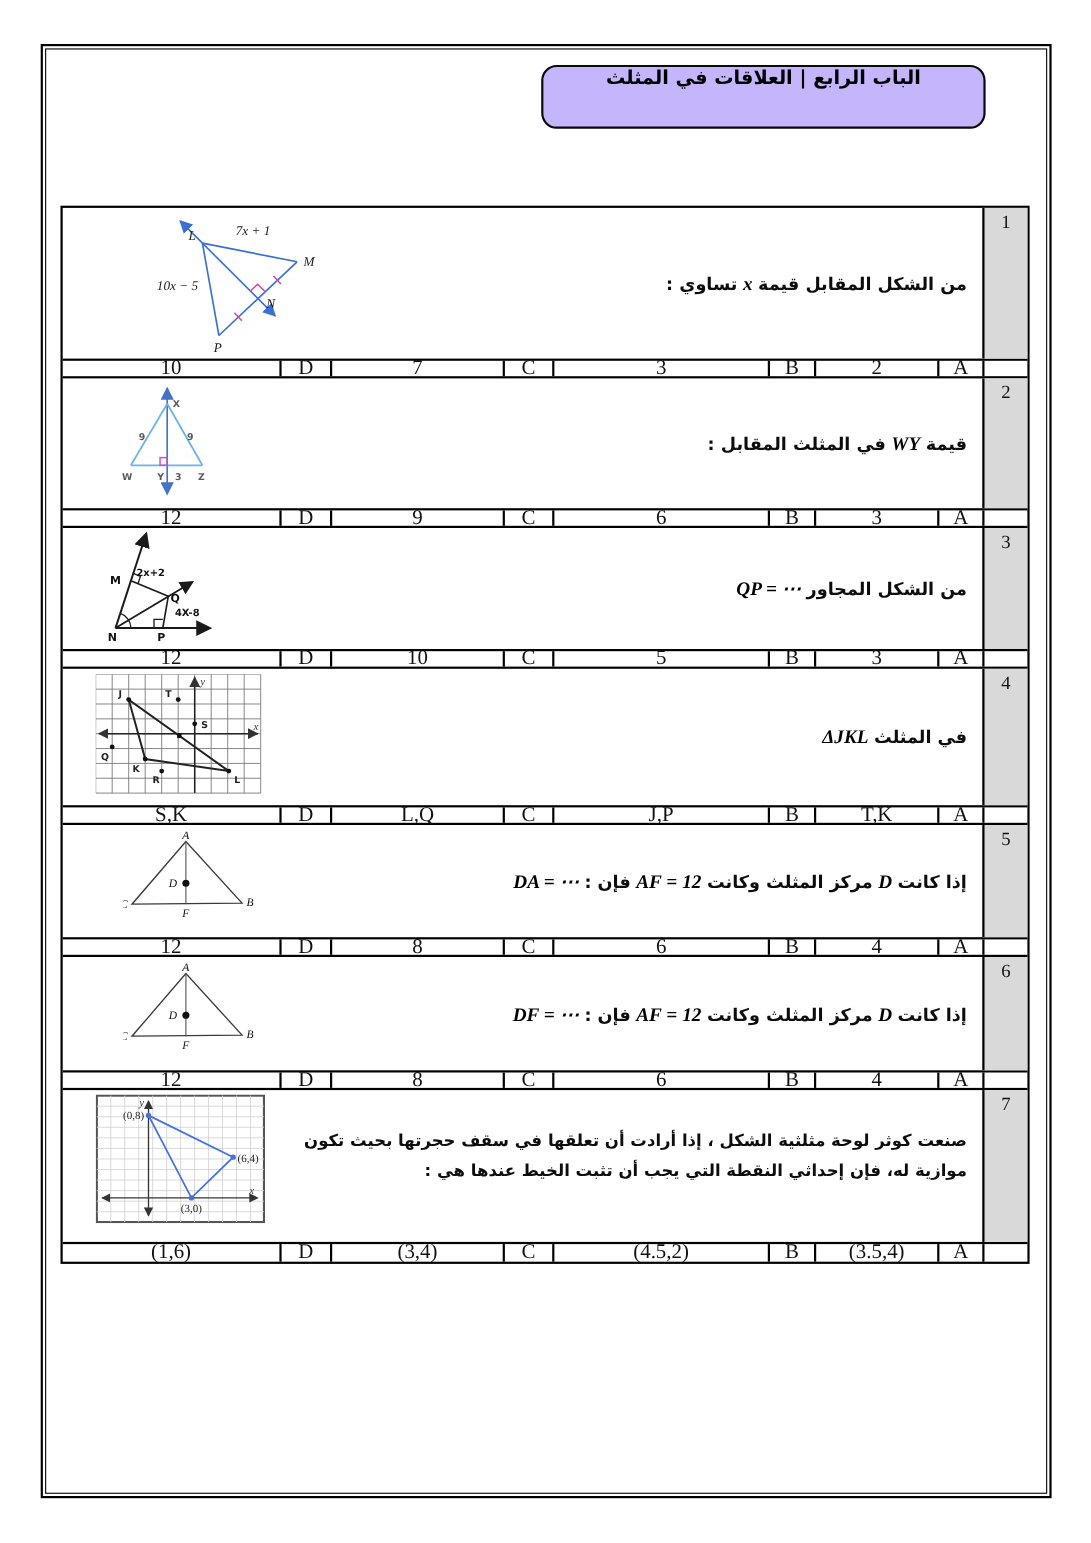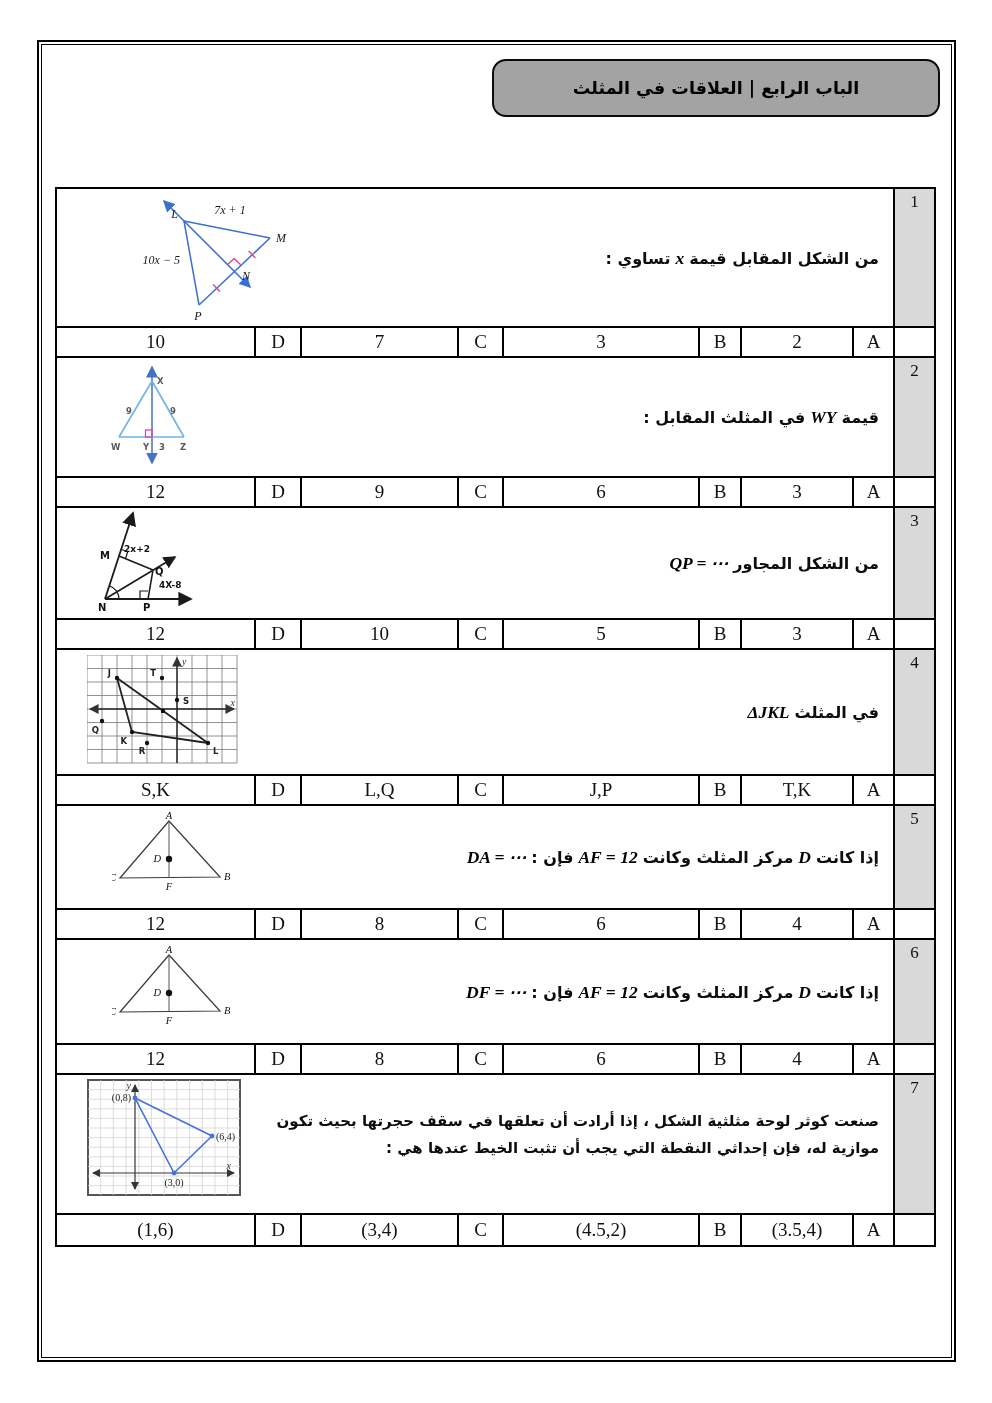--- a/index.html
+++ b/index.html
@@ -4,35 +4,35 @@
 <style>
   * { margin:0; padding:0; box-sizing:border-box; }
   html,body { background:#ffffff; }
   body { width:992px; height:1403px; position:relative; overflow:hidden;
          font-family:"DejaVu Sans", sans-serif; }
 
   .frame { position:absolute; left:37px; top:40px; width:919px; height:1322px;
            border:2px solid #000; }
   .frame-inner { position:absolute; inset:2px; border:1px solid #000; }
 
-  .title-box { position:absolute; left:492px; top:59px; width:448px; height:58px;
-               border:2px solid #0a0a0a; border-radius:14px; background:#a3a3a3;
-               display:flex; align-items:center; justify-content:center; z-index:3; }
+  .title-box { position:absolute; left:492px; top:59px; width:404px; height:58px;
+               border:2px solid #0a0a0a; border-radius:14px; background:#c4b5fd;
+               display:flex; justify-content:center; z-index:3; }
   .title-box span { direction:rtl; font-weight:bold; font-size:17.5px; color:#000; }
 
   .qtable { position:absolute; left:55px; top:187px; width:881px;
             border:2px solid #000; background:#fff; z-index:2; }
 
   .q-top { display:flex; border-bottom:2px solid #000; }
   .q-content { flex:1; position:relative; }
   .q-num { width:41px; border-left:2px solid #000; background:#d9d9d9;
            text-align:center; font-family:"Liberation Serif", serif;
            font-size:17px; color:#111; padding-top:3px; }
 
-  .q-answers { display:flex; height:30px; border-bottom:2px solid #000; }
+  .q-answers { display:flex; height:16px; border-bottom:2px solid #000; }
   .q-block:last-child .q-answers { border-bottom:none; }
   .ans { border-left:2px solid #000; display:flex; align-items:center; justify-content:center;
          font-family:"Liberation Serif", serif; font-size:19px; color:#111; }
   .ans.first { border-left:none; }
   .w-vd{width:197px}.w-l1{width:46px}.w-vc{width:157px}.w-l2{width:45px}
   .w-vb{width:196px}.w-l3{width:42px}.w-va{width:112px}.w-l4{width:41px}
   .w-tail{flex:1;}
 
   .q-text { position:absolute; right:14px; top:50%; transform:translateY(-50%);
             direction:rtl; text-align:right; font-weight:bold; font-size:16px;

